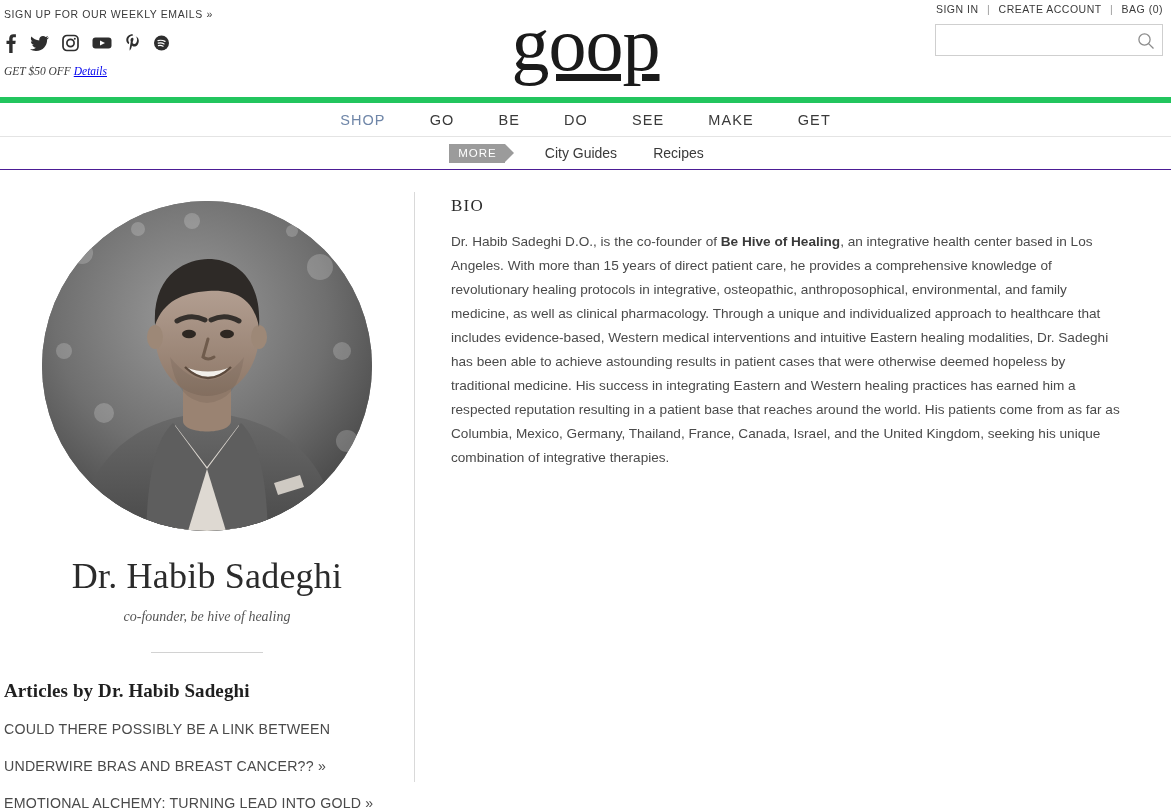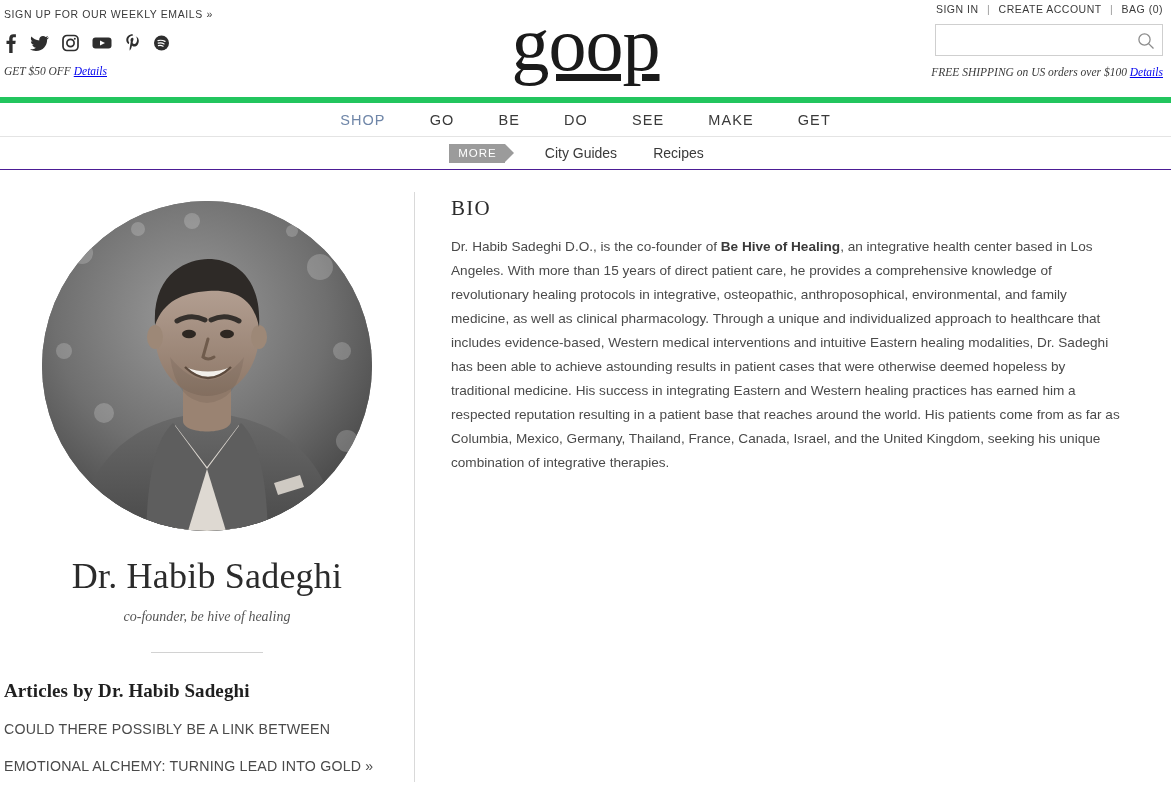--- a/index.html
+++ b/index.html
@@ -113,21 +113,21 @@
     font-family: "Liberation Serif", serif; font-size: 19px;
     color: #1f1f1f; margin: 27px 0 0 4px; font-weight: bold; letter-spacing: .1px;
   }
   .article-link {
     display: block; margin: 0 0 0 4px; padding-top: 18px;
     font-size: 14.2px; color: #4a4a4a; text-decoration: none;
     letter-spacing: .2px; line-height: 19px;
   }
 
   .bio-title {
-    font-family: "Liberation Serif", serif; font-size: 21px;
+    font-family: "Liberation Serif", serif; font-size: 17px;
     letter-spacing: 1.2px; color: #2b2b2b; margin: 0 0 14px 0;
   }
   .bio-body {
     font-size: 13.6px; line-height: 24px; color: #4a4a4a;
     max-width: 672px; text-align: left;
   }
   .bio-body b { font-weight: bold; color: #3a3a3a; }
 </style>
 </head>
 <body>
@@ -198,24 +198,20 @@
       <div class="search-box">
         <input type="text" placeholder="" style="">
         <span class="search-icon">
           <svg width="18" height="18" viewBox="0 0 18 18">
               <circle cx="7.5" cy="7.5" r="5.6" fill="none" stroke="#8c8c8c" stroke-width="1.3"></circle>
               <line x1="11.6" y1="11.6" x2="16.5" y2="16.5" stroke="#8c8c8c" stroke-width="1.3"></line>
             </svg>
         </span>
       </div>
 
-      <div class="free-shipping">
-        <span>FREE SHIPPING on US orders over $100</span>
-        <a class="details" href="#">Details</a>
-      </div>
     </div>
   </div>
 
   <div class="nav-main">
     <a href="#" class="active">SHOP</a>
     <a href="#">GO</a>
     <a href="#">BE</a>
     <a href="#">DO</a>
     <a href="#">SEE</a>
     <a href="#">MAKE</a>
@@ -294,20 +290,21 @@
           <path d="M128 156 q37 46 74 0 q-6 44 -37 46 q-31 -2 -37 -46 Z" fill="#000" opacity="0.07"></path>
         </svg>
       </div>
 
       <div class="person-name">Dr. Habib Sadeghi</div>
       <div class="person-role">co-founder, be hive of healing</div>
       <div class="rule-short"></div>
 
       <div class="articles-title">Articles by Dr. Habib Sadeghi</div>
       <a class="article-link" href="#">COULD THERE POSSIBLY BE A LINK BETWEEN</a>
+      <a class="article-link" href="#">UNDERWIRE BRAS AND BREAST CANCER?? »</a>
       <a class="article-link" href="#">EMOTIONAL ALCHEMY: TURNING LEAD INTO GOLD »</a>
     </div>
 
     <div class="divider-v"></div>
 
     <div class="col-right">
       <div class="bio-title">BIO</div>
       <div class="bio-body">
         <span>Dr. Habib Sadeghi D.O., is the co-founder of </span><b>Be Hive of Healing</b><span>, an integrative health center based in Los Angeles. With more than 15 years of direct patient care, he provides a comprehensive knowledge of revolutionary healing protocols in integrative, osteopathic, anthroposophical, environmental, and family medicine, as well as clinical pharmacology. Through a unique and individualized approach to healthcare that includes evidence-based, Western medical interventions and intuitive Eastern healing modalities, Dr. Sadeghi has been able to achieve astounding results in patient cases that were otherwise deemed hopeless by traditional medicine. His success in integrating Eastern and Western healing practices has earned him a respected reputation resulting in a patient base that reaches around the world. His patients come from as far as Columbia, Mexico, Germany, Thailand, France, Canada, Israel, and the United Kingdom, seeking his unique combination of integrative therapies.</span>
       </div>

